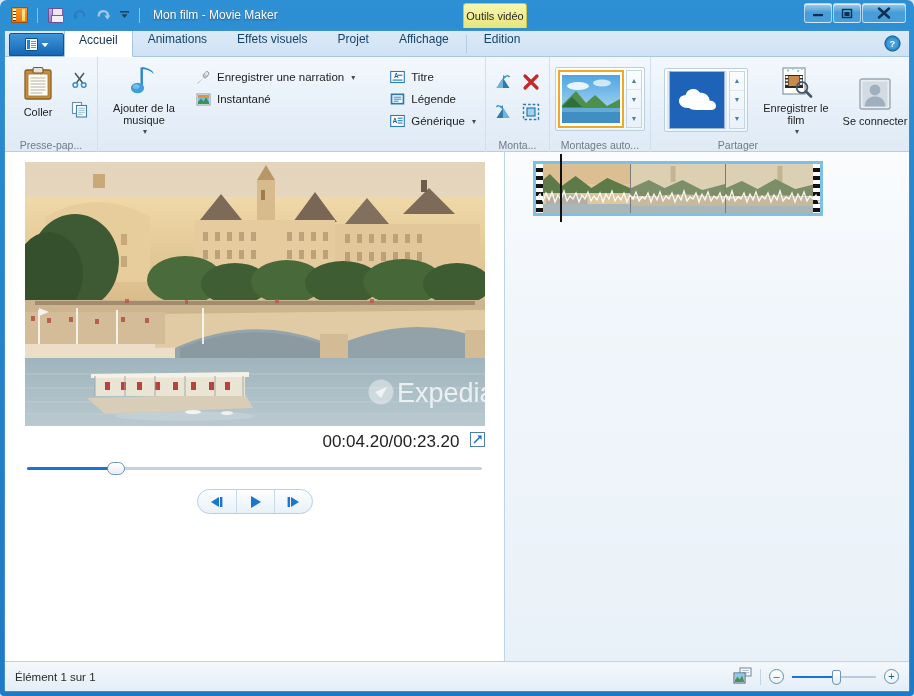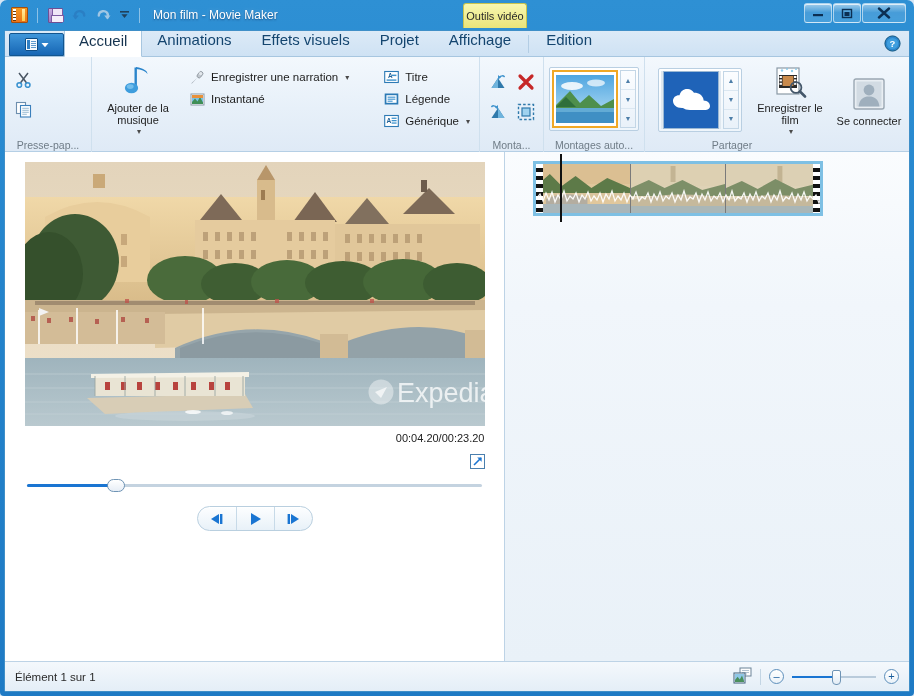--- a/index.html
+++ b/index.html
@@ -154,21 +154,21 @@
     background:#2f7fc4;
   }
   .menu-glyph::after {
     content:""; position:absolute; left:5px; top:2px; right:1px; height:7px;
     background: repeating-linear-gradient(180deg,#5d9acd 0 1px,transparent 1px 2px);
   }
   .tab {
     height: 23px;
     padding: 16px 14px;
     display: flex; align-items: center;
-    font-size: 15px; color: #14456f;
+    font-size: 12px; color: #14456f;
     border: 1px solid transparent;
     border-radius: 3px 3px 0 0;
     white-space: nowrap;
   }
   .tab.active {
     background: #fff;
     border-color: #a7c6e0;
     border-bottom-color: #fff;
     margin-bottom: -1px;
     color: #15334f;
@@ -274,24 +274,24 @@
     background:#fff;
   }
   #monitor {
     width: 460px; height: 264px;
     background: #1a1c20;
     position: relative;
     overflow: hidden;
   }
   #timecode-row {
     width: 460px;
-    display: flex; align-items: flex-end; justify-content: flex-end;
+    display: flex; align-items: flex-start; justify-content: flex-end;
     gap: 10px;
     margin-top: 6px;
-    font-size: 11px; color: #222; flex-direction: column;
+    font-size: 17px; color: #222;
   }
   #fullscreen-button {
     width: 15px; height: 15px;
     border: 1px solid #4a7fae;
     background:#fff;
     display:flex; align-items:center; justify-content:center;
   }
   #seek-bar {
     width: 455px; height: 14px;
     margin-top: 9px;
@@ -466,20 +466,31 @@
           <circle cx="8.5" cy="8.5" r="5.6" fill="#3f9ede"></circle>
           <text x="8.5" y="12.3" font-size="9.5" font-family="Liberation Sans, sans-serif" fill="#ffffff" text-anchor="middle" font-weight="bold">?</text>
         </svg>
       </div>
     </div>
 
     <div id="ribbon">
 
       <div class="rgroup" style="width:96px">
         <div class="rgroup-body">
+          <div class="big-btn">
+            <svg width="34" height="36" viewBox="0 0 34 36">
+              <rect x="4" y="4" width="26" height="29" rx="2" fill="#c58f3f" stroke="#8c5f20" stroke-width="1.3"></rect>
+              <rect x="7" y="8" width="20" height="22" fill="#fdfcf7" stroke="#9a7232" stroke-width="0.8"></rect>
+              <g stroke="#b8b2a4" stroke-width="1">
+                <path d="M9.5 12h15M9.5 15h15M9.5 18h15M9.5 21h15M9.5 24h15M9.5 27h12"></path>
+              </g>
+              <rect x="12" y="1.5" width="10" height="5.5" rx="1.5" fill="#e7e2d5" stroke="#7e5a1d" stroke-width="1.2"></rect>
+            </svg>
+            <span class="lbl">Coller</span>
+          </div>
           <div class="small-stack">
             <div class="small-btn">
               <svg width="17" height="17" viewBox="0 0 17 17">
                 <path d="M4 2 L12 12.5 M13 2 L5 12.5" stroke="#4a5664" stroke-width="1.5" fill="none"></path>
                 <circle cx="4.3" cy="14" r="2.3" fill="none" stroke="#3b93d0" stroke-width="1.6"></circle>
                 <circle cx="12.7" cy="14" r="2.3" fill="none" stroke="#3b93d0" stroke-width="1.6"></circle>
               </svg>
             </div>
             <div class="small-btn">
               <svg width="17" height="17" viewBox="0 0 17 17">

